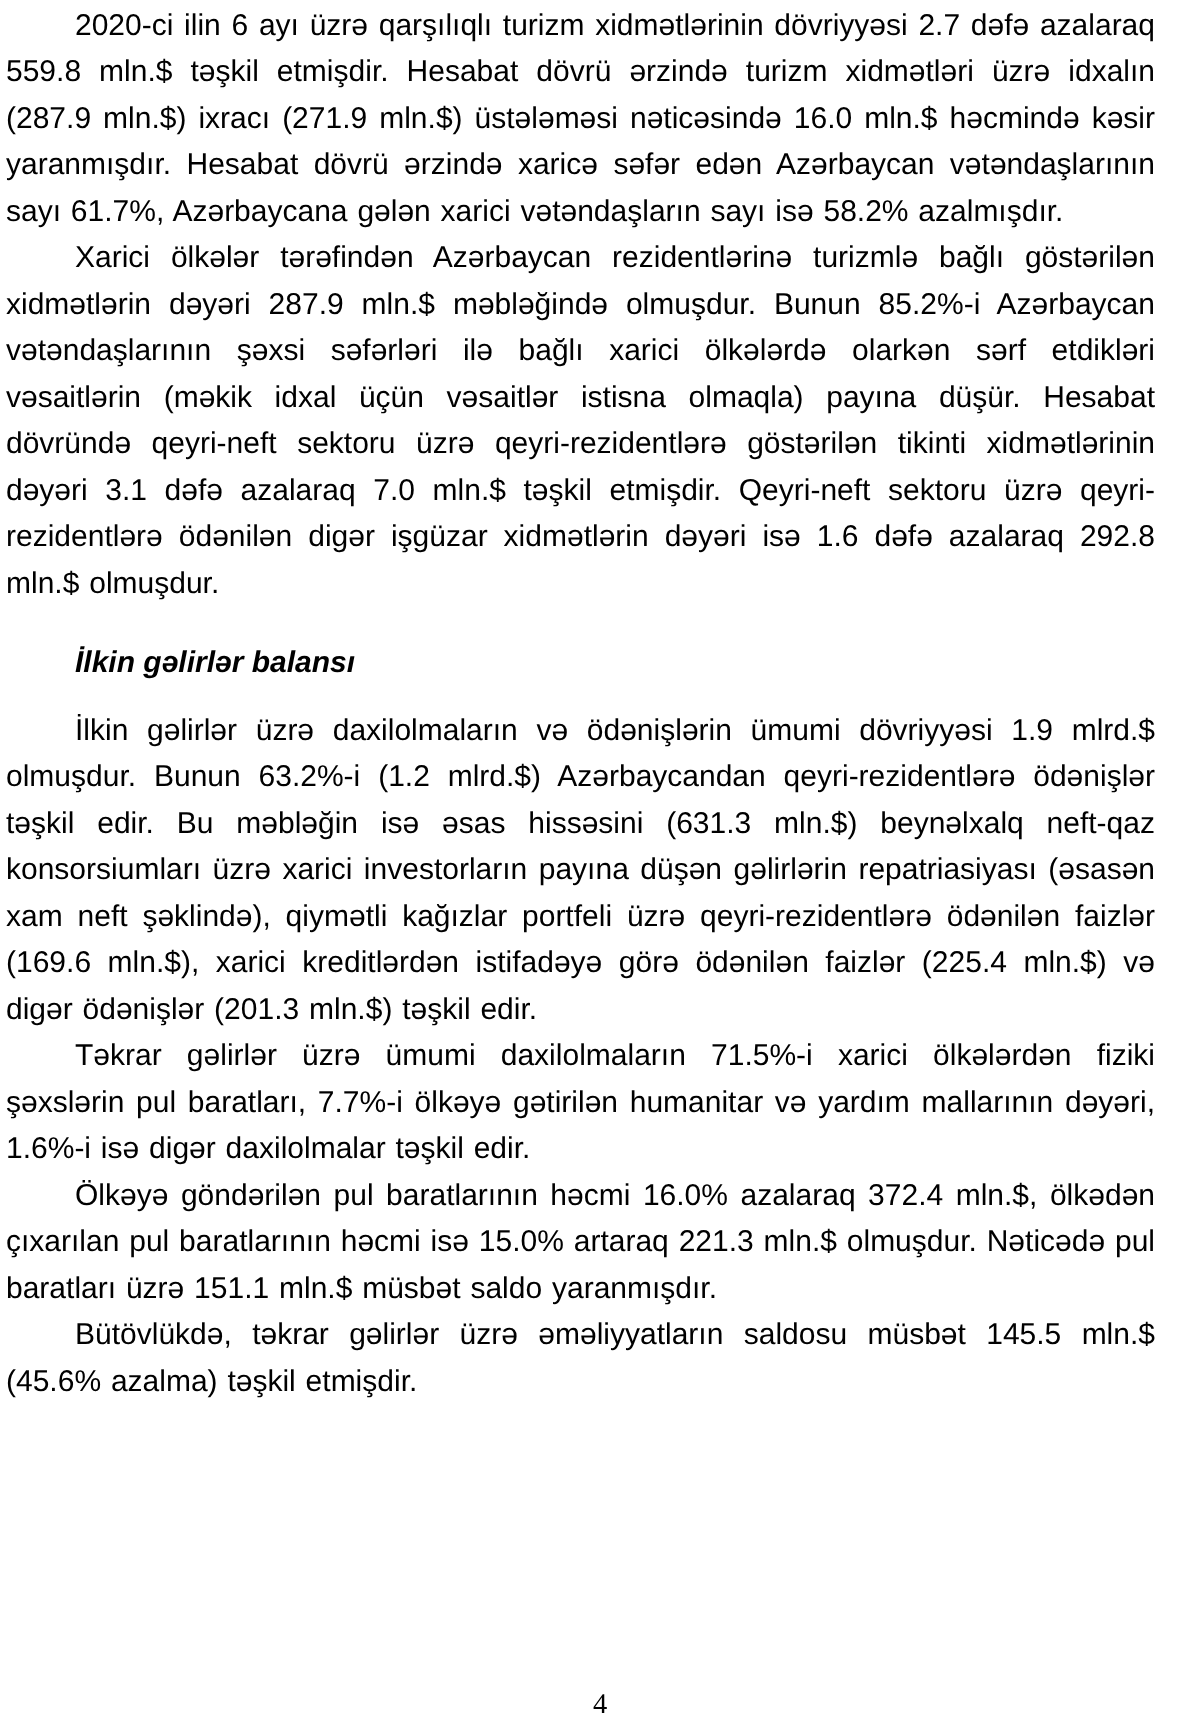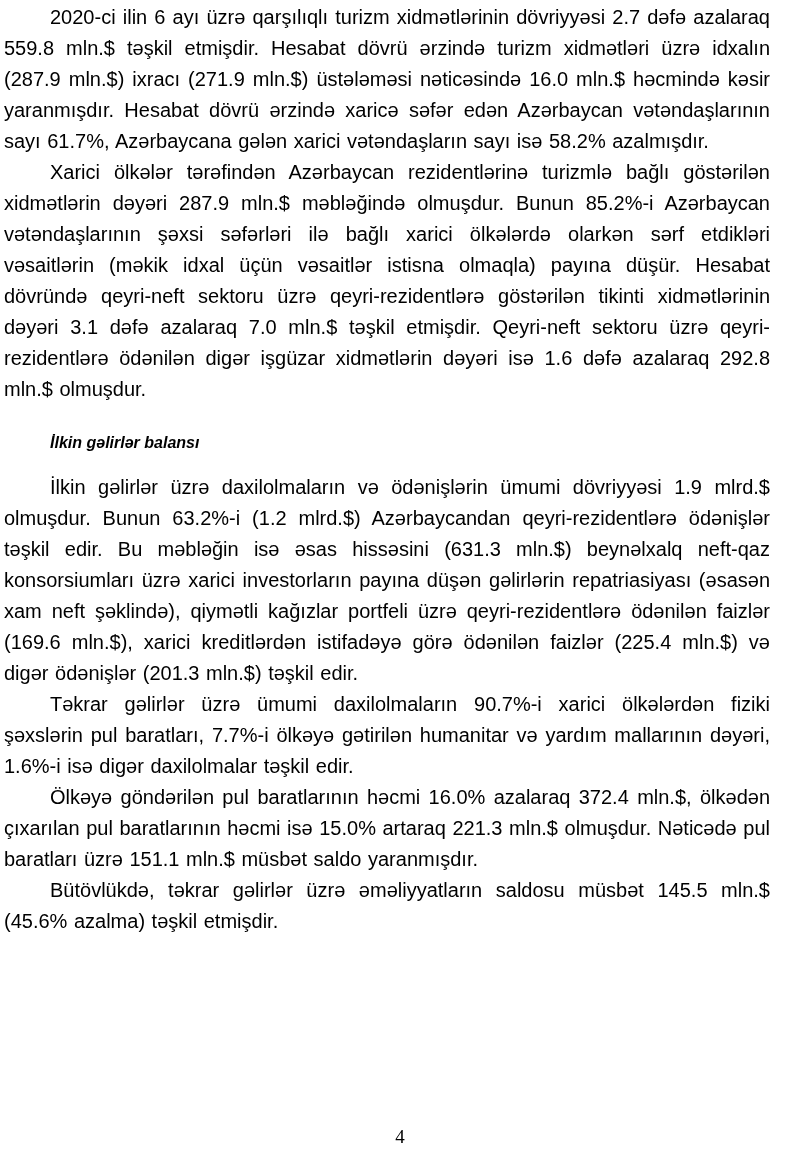--- a/index.html
+++ b/index.html
@@ -26,21 +26,21 @@
   .body-text {
     margin: 0;
     font-size: 20px;
     line-height: 31px;
     text-align: justify;
     text-indent: 46px;
     word-spacing: 1px;
   }
   .section-heading {
     margin: 22px 0 14px 0;
-    font-size: 16px;
+    font-size: 20px;
     line-height: 31px;
     font-weight: bold;
     font-style: italic;
     text-indent: 46px;
   }
   .page-number {
     position: absolute;
     top: 1126px;
     left: 0;
     width: 800px;
@@ -60,21 +60,21 @@
 
   <p class="body-text">Xarici ölkələr tərəfindən Azərbaycan rezidentlərinə turizmlə bağlı göstərilən xidmətlərin dəyəri 287.9 mln.$ məbləğində olmuşdur. Bunun 85.2%-i Azərbaycan vətəndaşlarının şəxsi səfərləri ilə bağlı xarici ölkələrdə olarkən sərf etdikləri vəsaitlərin (məkik idxal üçün vəsaitlər istisna olmaqla) payına düşür. Hesabat dövründə qeyri-neft sektoru üzrə qeyri-rezidentlərə göstərilən tikinti xidmətlərinin dəyəri 3.1 dəfə azalaraq 7.0 mln.$ təşkil etmişdir. Qeyri-neft sektoru üzrə qeyri-rezidentlərə ödənilən digər işgüzar xidmətlərin dəyəri isə 1.6 dəfə azalaraq 292.8 mln.$ olmuşdur.</p>
 
   <h2 class="section-heading">İlkin gəlirlər balansı</h2>
 
 
   <p class="body-text">İlkin gəlirlər üzrə daxilolmaların və ödənişlərin ümumi dövriyyəsi 1.9 mlrd.$ olmuşdur. Bunun 63.2%-i (1.2 mlrd.$) Azərbaycandan qeyri-rezidentlərə ödənişlər təşkil edir. Bu məbləğin isə əsas hissəsini (631.3 mln.$) beynəlxalq neft-qaz konsorsiumları üzrə xarici investorların payına düşən gəlirlərin repatriasiyası (əsasən xam neft şəklində), qiymətli kağızlar portfeli üzrə qeyri-rezidentlərə ödənilən faizlər (169.6 mln.$), xarici kreditlərdən istifadəyə görə ödənilən faizlər (225.4 mln.$) və digər ödənişlər (201.3 mln.$) təşkil edir.</p>
 
 
 
-  <p class="body-text">Təkrar gəlirlər üzrə ümumi daxilolmaların 90.7%-i xarici ölkələrdən fiziki şəxslərin pul baratları, 7.7%-i ölkəyə gətirilən humanitar və yardım mallarının dəyəri, 1.6%-i isə digər daxilolmalar təşkil edir.</p>
+  <p class="body-text">Təkrar gəlirlər üzrə ümumi daxilolmaların 71.5%-i xarici ölkələrdən fiziki şəxslərin pul baratları, 7.7%-i ölkəyə gətirilən humanitar və yardım mallarının dəyəri, 1.6%-i isə digər daxilolmalar təşkil edir.</p>
 
   <p class="body-text">Ölkəyə göndərilən pul baratlarının həcmi 16.0% azalaraq 372.4 mln.$, ölkədən çıxarılan pul baratlarının həcmi isə 15.0% artaraq 221.3 mln.$ olmuşdur. Nəticədə pul baratları üzrə 151.1 mln.$ müsbət saldo yaranmışdır.</p>
 
   <p class="body-text">Bütövlükdə, təkrar gəlirlər üzrə əməliyyatların saldosu müsbət 145.5 mln.$ (45.6% azalma) təşkil etmişdir.</p>
 
   <div class="page-number">4</div>
 
 </div>
 
 </body></html>

